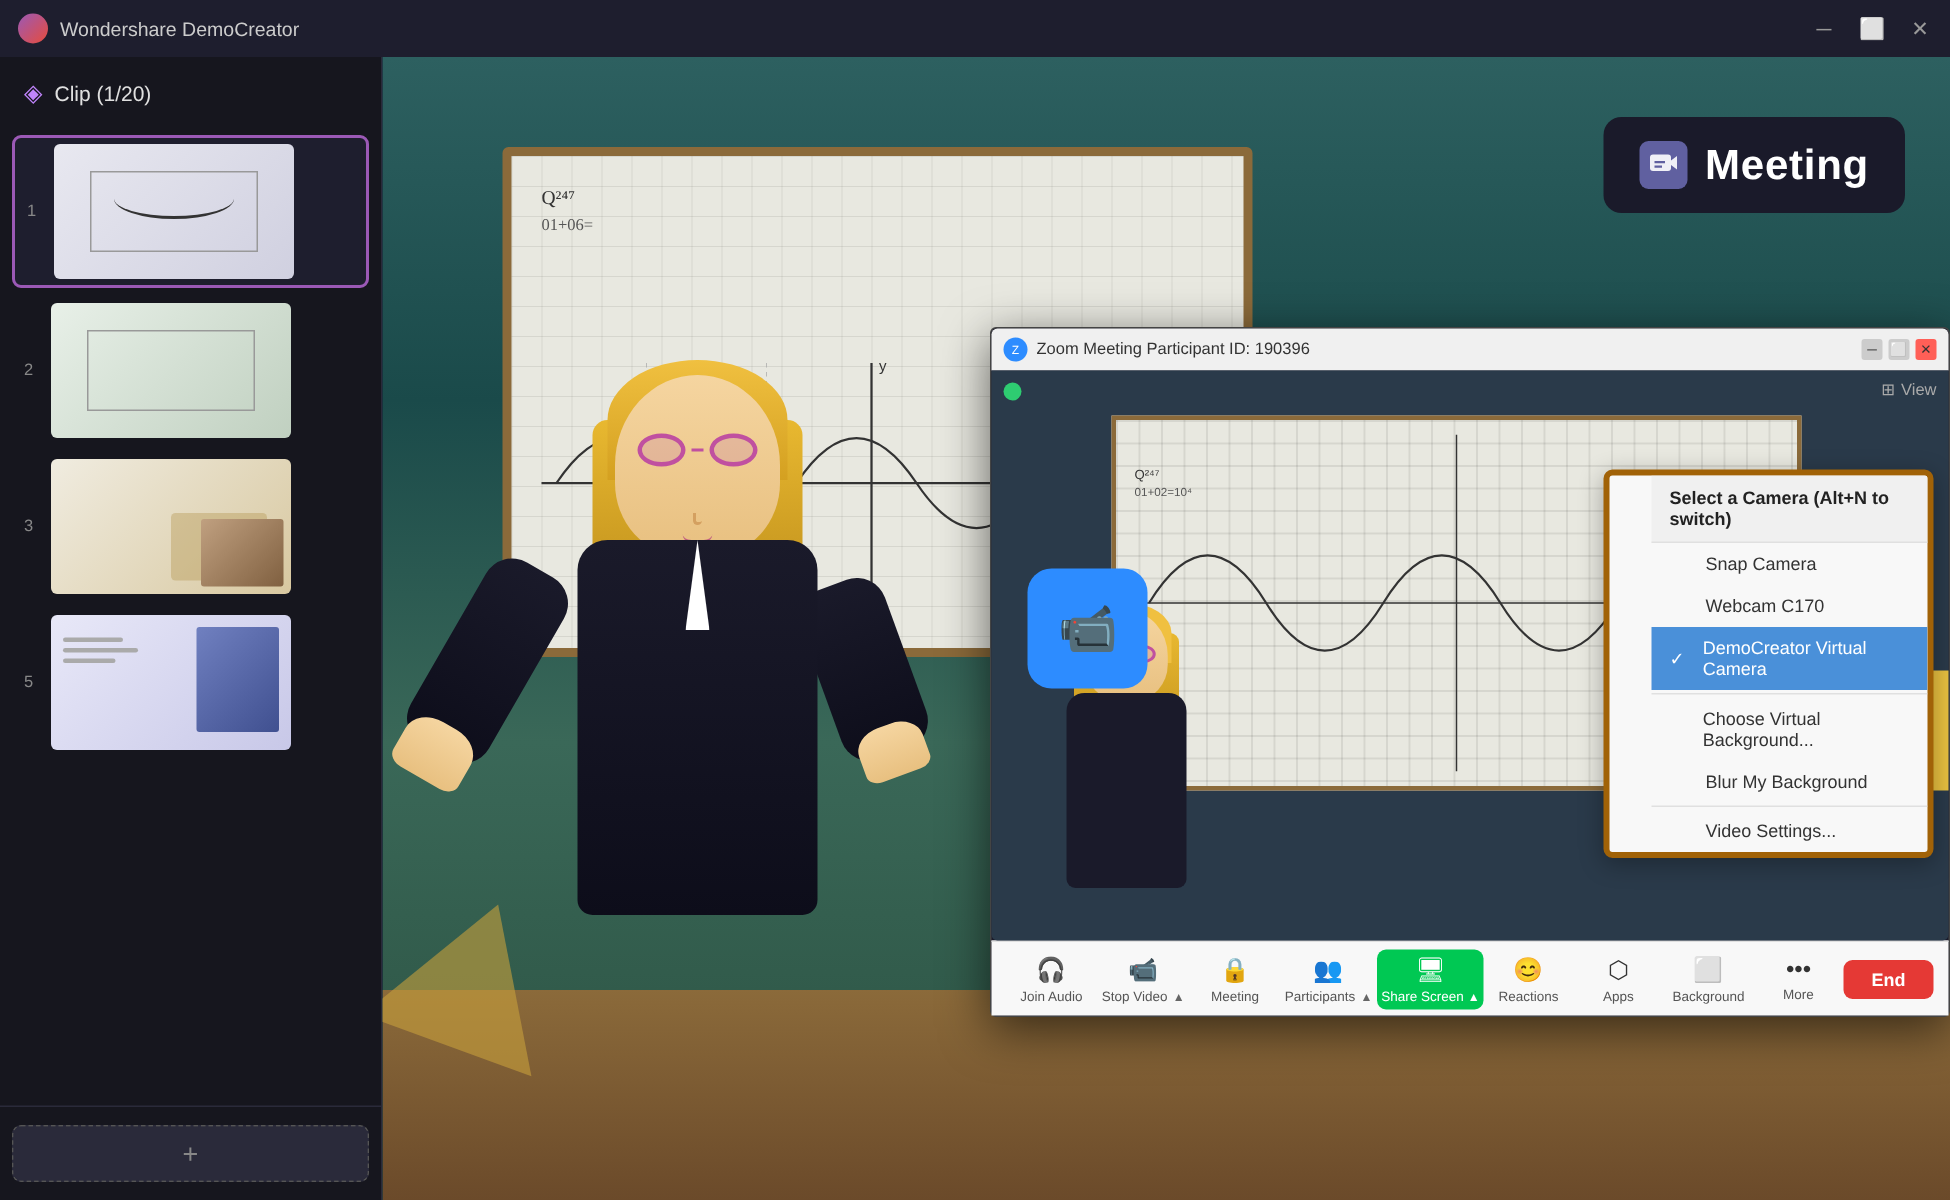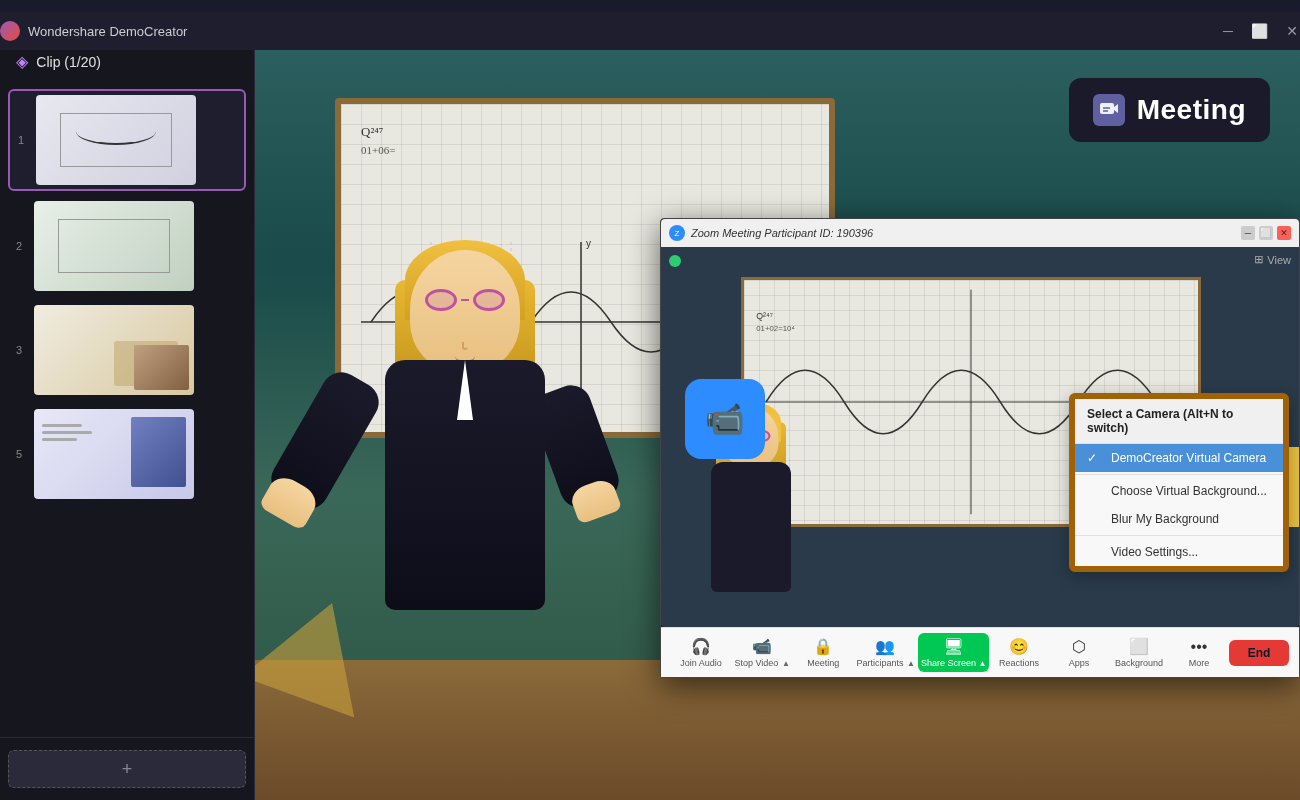--- a/index.html
+++ b/index.html
@@ -8,26 +8,26 @@
       height: 800px;
       background: #1a1a2e;
       font-family: 'Segoe UI', Arial, sans-serif;
       overflow: hidden;
       position: relative;
     }
 
     
     .title-bar {
       position: absolute;
-      top: 12px; left: 0; right: 0;
+      top: 0; left: 0; right: 0;
       height: 38px;
       background: #1e1e2e;
       display: flex;
       align-items: center;
-      padding: 0 0;
+      padding: 0 12px;
       z-index: 100;
     }
     .title-bar-logo {
       width: 20px; height: 20px;
       background: linear-gradient(135deg, #9b59b6, #e74c3c);
       border-radius: 50%;
       margin-right: 8px;
       flex-shrink: 0;
     }
     .title-bar-text {
@@ -371,21 +371,20 @@
       width: 16px; height: 16px;
       background: #2d8cff;
       border-radius: 50%;
       display: flex; align-items: center; justify-content: center;
       color: white; font-size: 8px;
     }
     .zoom-title-text {
       font-size: 11px;
       color: #333;
       flex: 1;
-      font-style: italic;
     }
     .zoom-tb-btns {
       display: flex; gap: 4px;
     }
     .zoom-tb-btn {
       width: 14px; height: 14px;
       border-radius: 2px;
       background: #ccc;
       display: flex; align-items: center; justify-content: center;
       font-size: 9px; color: #333;
@@ -474,25 +473,26 @@
       color: white;
       font-size: 32px;
     }
 
     
     .context-menu {
       position: absolute;
       bottom: 55px; right: 10px;
       width: 220px;
       background: #f8f8f8;
-      border: 6px solid #a16207;
+      border: 4px solid #a16207;
       border-radius: 6px;
       box-shadow: 0 4px 16px rgba(0,0,0,0.3);
       z-index: 50;
       overflow: hidden;
+      padding-left: 28px;
     }
     .ctx-header {
       padding: 8px 12px;
       font-size: 12px;
       font-weight: 600;
       color: #222;
       background: #f0f0f0;
       border-bottom: 1px solid #e0e0e0;
     }
     .ctx-item {
@@ -548,21 +548,21 @@
     .zoom-tool-item.share-screen .zoom-tool-icon,
     .zoom-tool-item.share-screen .zoom-tool-label {
       color: white;
     }
     .zoom-tool-item.end-btn {
       background: #e53935;
       border-radius: 6px;
       padding: 6px 14px;
     }
     .zoom-tool-item.end-btn .zoom-tool-label {
-      color: #0f172a;
+      color: #ffffff;
       font-size: 12px;
       font-weight: 600;
     }
     .chevron-small {
       font-size: 8px; color: #666; margin-left: 1px;
     }
 
     
     .deco-triangle-left {
       position: absolute;
@@ -775,20 +775,28 @@
             </div>
           </div>
           <div class="zoom-avatar-body"></div>
         </div>
 
         <div class="right-yellow-bar"></div>
 
         <div class="context-menu">
           <div class="ctx-header">Select a Camera (Alt+N to switch)</div>
 
+          <div class="ctx-item">
+            <span class="ctx-check"></span>
+            <span>Snap Camera</span>
+          </div>
+          <div class="ctx-item">
+            <span class="ctx-check"></span>
+            <span>Webcam C170</span>
+          </div>
           <div class="ctx-item selected">
             <span class="ctx-check">✓</span>
             <span>DemoCreator Virtual Camera</span>
           </div>
 
           <div class="ctx-separator"></div>
 
           <div class="ctx-item">
             <span class="ctx-check"></span>
             <span>Choose Virtual Background...</span>

